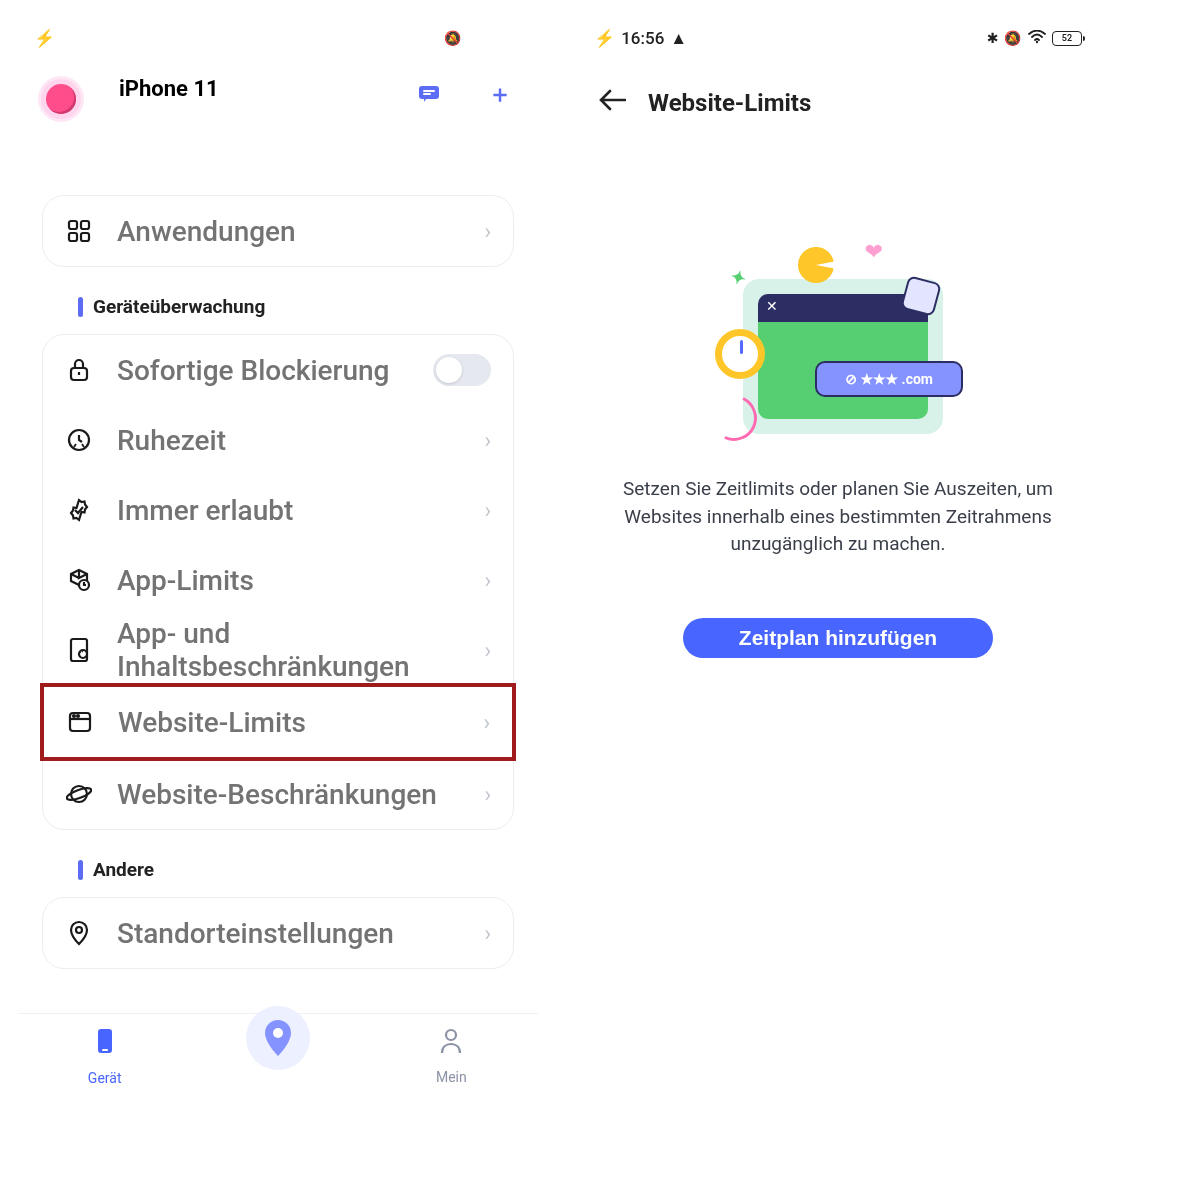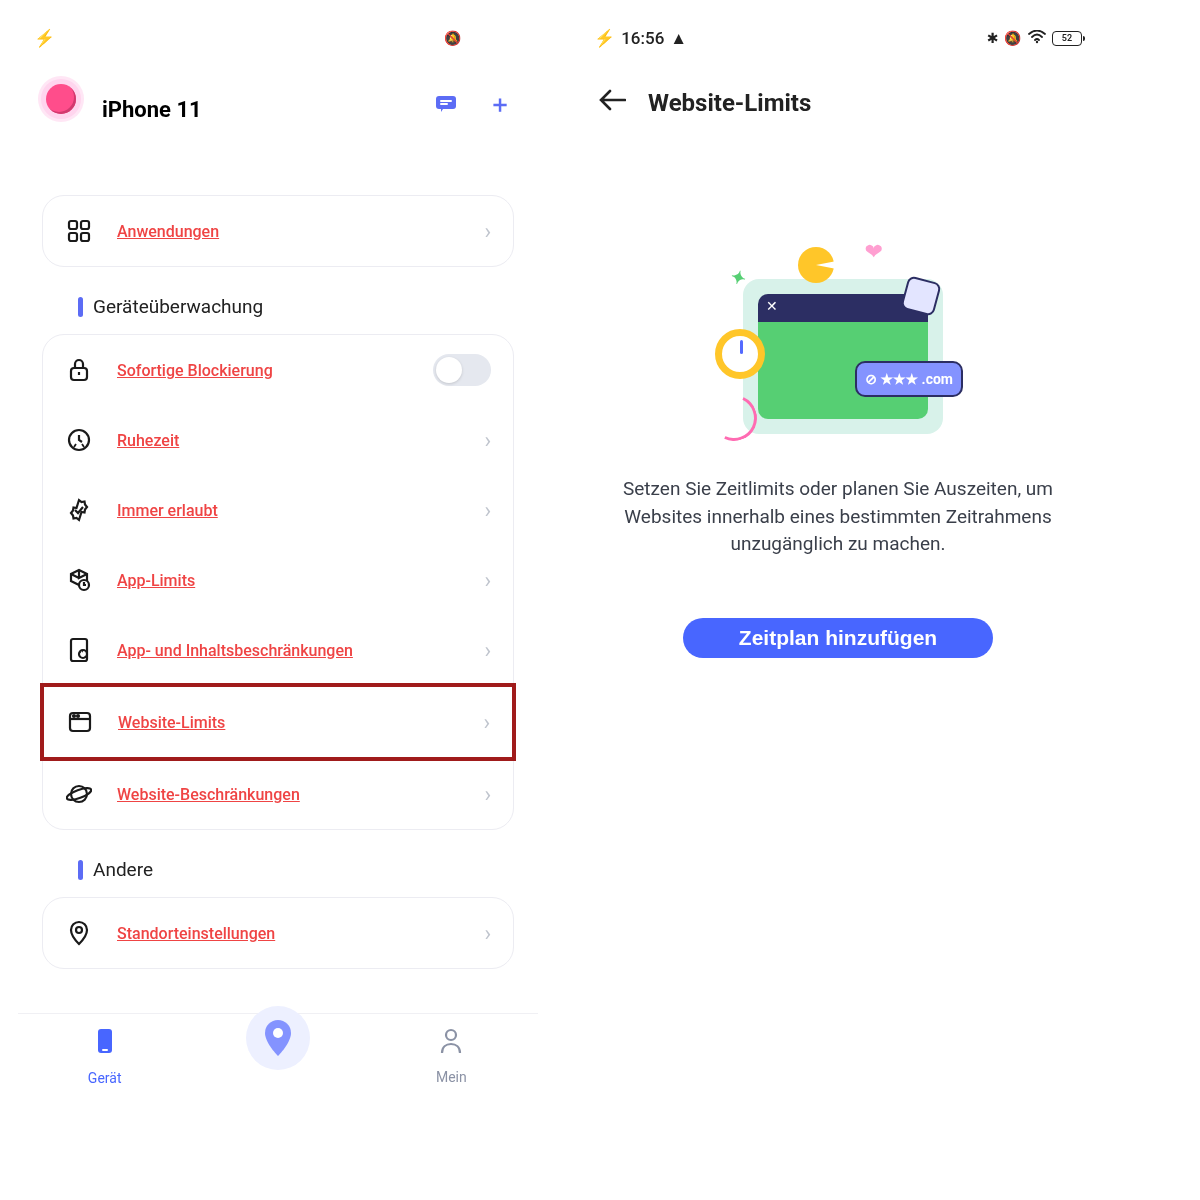--- a/index.html
+++ b/index.html
@@ -60,22 +60,22 @@
   */
   .header-blue {
     background: linear-gradient(135deg, #738dff 0%, #6d7cfa 100%);
     height: 165px;
     position: relative;
     color: #fff;
   }
   .header-row {
     padding: 18px 20px 0 20px;
     display: flex;
-    align-items: flex-end;
-    gap: 18px;
+    align-items: flex-start;
+    gap: 35px;
   }
   .avatar {
     width: 46px; height: 46px; border-radius: 50%;
     background: #ffd5ee;
     display: flex; align-items: center; justify-content: center;
     border: 3px solid rgba(255,255,255,0.4);
   }
   .avatar::before {
     content: "";
     width: 30px; height: 30px; border-radius: 50%;
@@ -106,35 +106,35 @@
   }
   .list-item {
     display: flex;
     align-items: center;
     gap: 24px;
     height: 70px;
     padding: 0 22px;
   }
   .list-item + .list-item { border-top: none; }
   .icon-col { width: 28px; display: flex; justify-content: center; color: #1a1a1a; }
-  .label { flex: 1; font-size: 16px; font-weight: 500; color: #ef4444; text-decoration: underline; }
+  .label { flex: 1; font-size: 28px; font-weight: 500; color: #737373; }
   .chev { color: #c0c5ce; font-size: 22px; }
   .toggle {
     width: 58px; height: 32px; border-radius: 16px;
     background: #e5e8ef;
     position: relative;
   }
   .toggle::after {
     content: ""; position: absolute; left: 3px; top: 3px;
     width: 26px; height: 26px; background: #fff; border-radius: 50%;
     box-shadow: 0 1px 3px rgba(0,0,0,0.15);
   }
   .section-title {
     display: flex; align-items: center; gap: 10px;
-    font-size: 19px; font-weight: 400; color: #222;
+    font-size: 19px; font-weight: 700; color: #222;
     margin: 28px 0 16px 4px;
     padding-left: 32px;
   }
   .section-title::before {
     content: ""; width: 5px; height: 20px; background: #5c6cf5;
     border-radius: 3px;
   }
   .highlight {
     border: 4px solid #a01b1b;
     margin: -2px -3px;
@@ -207,21 +207,21 @@
   .illus-heart { position: absolute; right: 90px; top: 0; color: #ff9fd1; font-size: 22px; }
   .illus-star { position: absolute; left: 28px; top: 28px; color: #56cf73; font-size: 18px; font-weight: 900; transform: rotate(15deg); }
   .illus-dice {
     position: absolute; right: 35px; top: 40px;
     width: 34px; height: 34px; background: #e3e5ff; border: 2px solid #2c2e63;
     border-radius: 7px; transform: rotate(15deg);
   }
   .illus-badge {
     position: absolute; right: 10px; top: 122px;
     background: #8493ff; color: #fff; font-weight: 700;
-    font-size: 14px; padding: 8px 8px; border-radius: 10px;
+    font-size: 14px; padding: 8px 28px; border-radius: 10px;
     border: 2px solid #2c2e63;
   }
   .illus-curly {
     position: absolute; left: 8px; top: 156px;
     width: 46px; height: 46px; border: 3px solid #ff6bb2;
     border-radius: 50%; border-top-color: transparent; border-left-color: transparent;
     transform: rotate(-20deg);
   }
 
   .empty-text {

